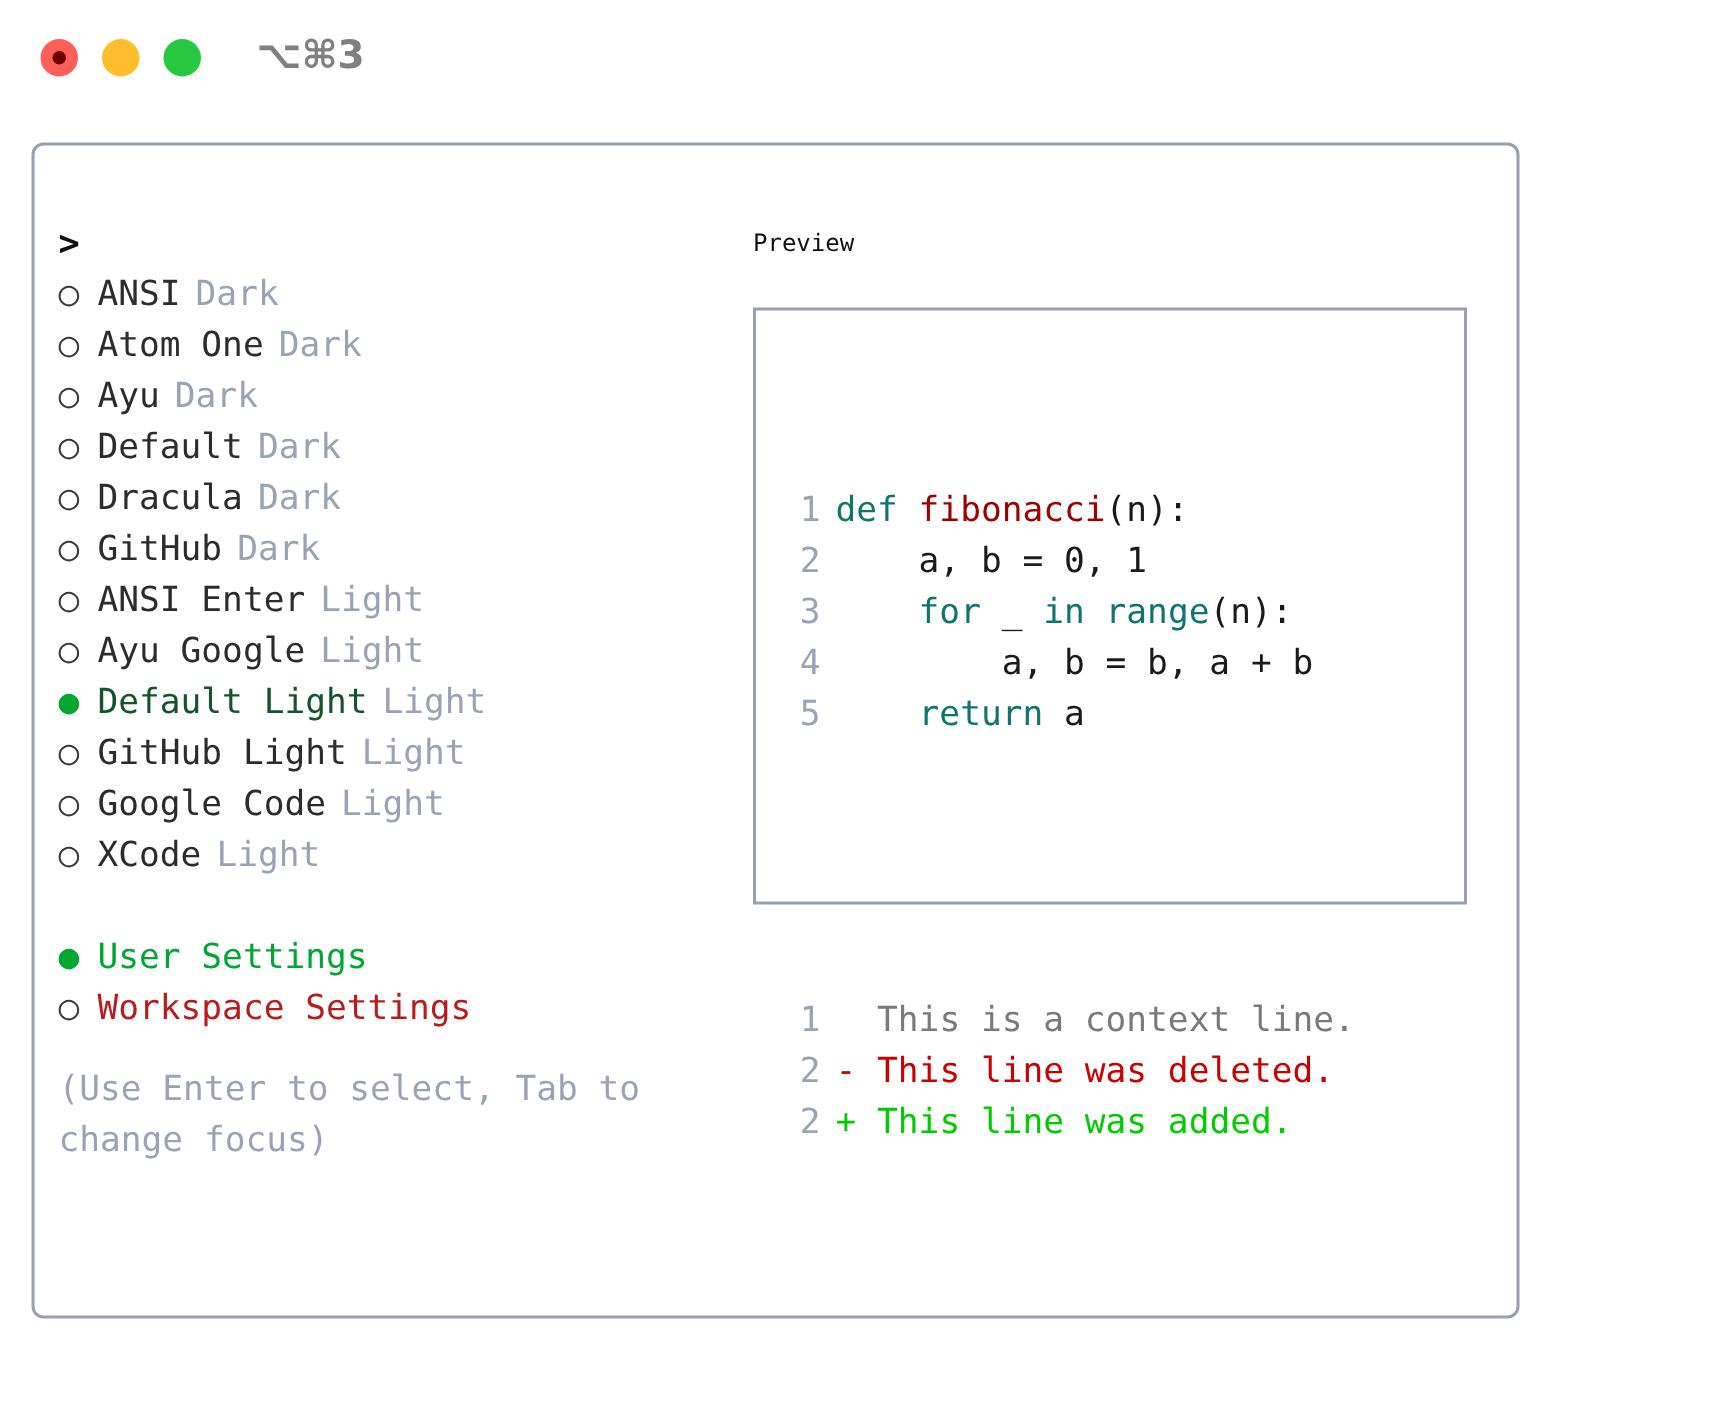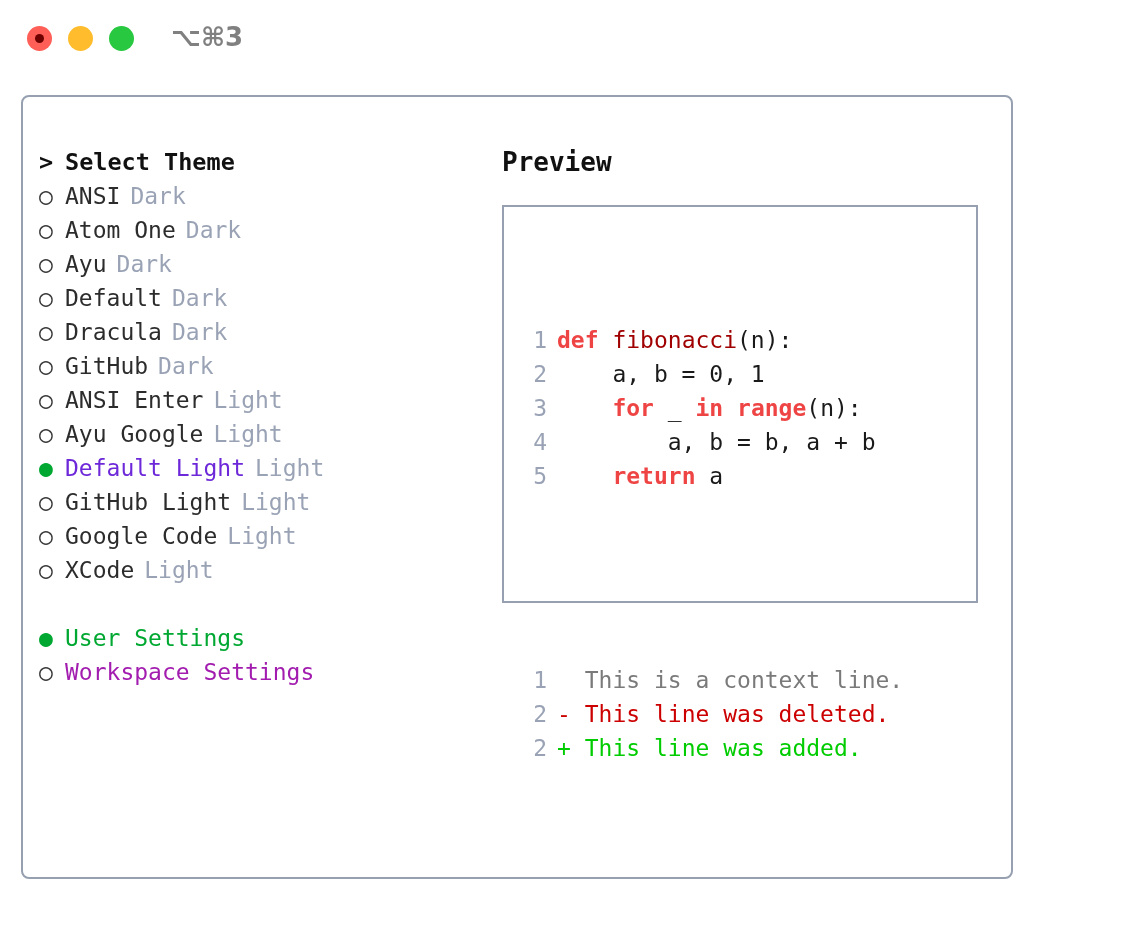--- a/index.html
+++ b/index.html
@@ -115,55 +115,55 @@
   .bullet {
     display: inline-block;
     width: 26px;
     flex: 0 0 26px;
     font-size: 23px;
     color: #3a3a3a;
   }
   .bullet.sel { color: #00a832; }
 
   .theme-name { color: #2c2c2c; }
-  .row.selected .theme-name { color: #6d28d9; }
+  .row.selected .theme-name { color: #14532d; }
   .theme-tag {
     color: #9aa3b5;
     margin-left: 10px;
   }
 
   .spacer { height: 34px; }
 
   .apply-heading {
     color: #2c2c2c;
     font-size: 23px;
     padding-left: 26px;
   }
   .row.selected .apply-name { color: #00a832; }
-  .apply-name { color: #a21caf; }
+  .apply-name { color: #b91c1c; }
 
   .hint {
     margin-top: 20px;
     color: #9aa3b5;
     font-size: 23px;
     line-height: 34px;
     width: 410px;
     white-space: normal;
   }
 
   
   .right-col {
     position: absolute;
     left: 479px;
     top: 48px;
     width: 500px;
   }
   .preview-title {
-    font-size: 26px;
-    font-weight: bold;
+    font-size: 16px;
+    font-weight: normal;
     color: #111111;
     line-height: 34px;
   }
   .preview-box {
     margin-top: 26px;
     width: 476px;
     height: 398px;
     border: 2px solid #97a0b0;
     box-sizing: border-box;
     background: #ffffff;
@@ -180,21 +180,21 @@
   .cline { display: flex; white-space: pre; }
   .lno {
     display: inline-block;
     width: 34px;
     text-align: right;
     color: #9aa3b5;
     flex: 0 0 34px;
   }
   .ctext { padding-left: 10px; white-space: pre; }
 
-  .kw   { color: #ef4444; font-weight: bold; }
+  .kw   { color: #0f766e; }
   .fn   { color: #a00000; }
   .plain{ color: #1a1a1a; }
   .ctx  { color: #7a7a7a; }
   .del  { color: #cc0000; }
   .add  { color: #00cc00; text-align: center; }
 
   .blankline { height: 34px; }
 </style>
 </head>
 <body>
@@ -209,21 +209,21 @@
     </div>
     <div class="win-title">⌥⌘3</div>
   </div>
 
   <div class="panel">
     <div class="panel-inner">
 
       <div class="left-col">
 
         <div class="row heading">
-          <span class="caret">&gt;</span><span>Select Theme</span>
+          <span class="caret">&gt;</span>
         </div>
 
         <div id="theme-rows">
             <div class="row"><span class="bullet">○</span><span class="theme-name">ANSI</span><span class="theme-tag">Dark</span></div>
             <div class="row"><span class="bullet">○</span><span class="theme-name">Atom One</span><span class="theme-tag">Dark</span></div>
             <div class="row"><span class="bullet">○</span><span class="theme-name">Ayu</span><span class="theme-tag">Dark</span></div>
             <div class="row"><span class="bullet">○</span><span class="theme-name">Default</span><span class="theme-tag">Dark</span></div>
             <div class="row"><span class="bullet">○</span><span class="theme-name">Dracula</span><span class="theme-tag">Dark</span></div>
             <div class="row"><span class="bullet">○</span><span class="theme-name">GitHub</span><span class="theme-tag">Dark</span></div>
             <div class="row"><span class="bullet">○</span><span class="theme-name">ANSI Enter</span><span class="theme-tag">Light</span></div>
@@ -235,20 +235,21 @@
           </div>
 
         <div class="spacer"></div>
 
 
         <div id="apply-rows">
             <div class="row selected"><span class="bullet sel">●</span><span class="apply-name">User Settings</span></div>
             <div class="row"><span class="bullet">○</span><span class="apply-name">Workspace Settings</span></div>
           </div>
 
+        <div class="hint">(Use Enter to select, Tab to change focus)</div>
       </div>
 
       <div class="right-col">
         <div class="preview-title">Preview</div>
 
         <div class="preview-box">
           <div class="code">
             <div id="code-lines"><div class="cline"><span class="lno">1</span><span class="ctext"><span class="kw">def </span><span class="fn">fibonacci</span><span class="plain">(n):</span></span></div><div class="cline"><span class="lno">2</span><span class="ctext"><span class="plain">    a, b = 0, 1</span></span></div><div class="cline"><span class="lno">3</span><span class="ctext"><span class="plain">    </span><span class="kw">for</span><span class="plain"> _ </span><span class="kw">in</span><span class="plain"> </span><span class="kw">range</span><span class="plain">(n):</span></span></div><div class="cline"><span class="lno">4</span><span class="ctext"><span class="plain">        a, b = b, a + b</span></span></div><div class="cline"><span class="lno">5</span><span class="ctext"><span class="plain">    </span><span class="kw">return</span><span class="plain"> a</span></span></div></div>
             <div class="blankline"></div>
             <div id="diff-lines"><div class="cline"><span class="lno">1</span><span class="ctext ctx"><span> </span> <span>This is a context line.</span></span></div><div class="cline"><span class="lno">2</span><span class="ctext del"><span>-</span> <span>This line was deleted.</span></span></div><div class="cline"><span class="lno">2</span><span class="ctext add"><span>+</span> <span>This line was added.</span></span></div></div>

